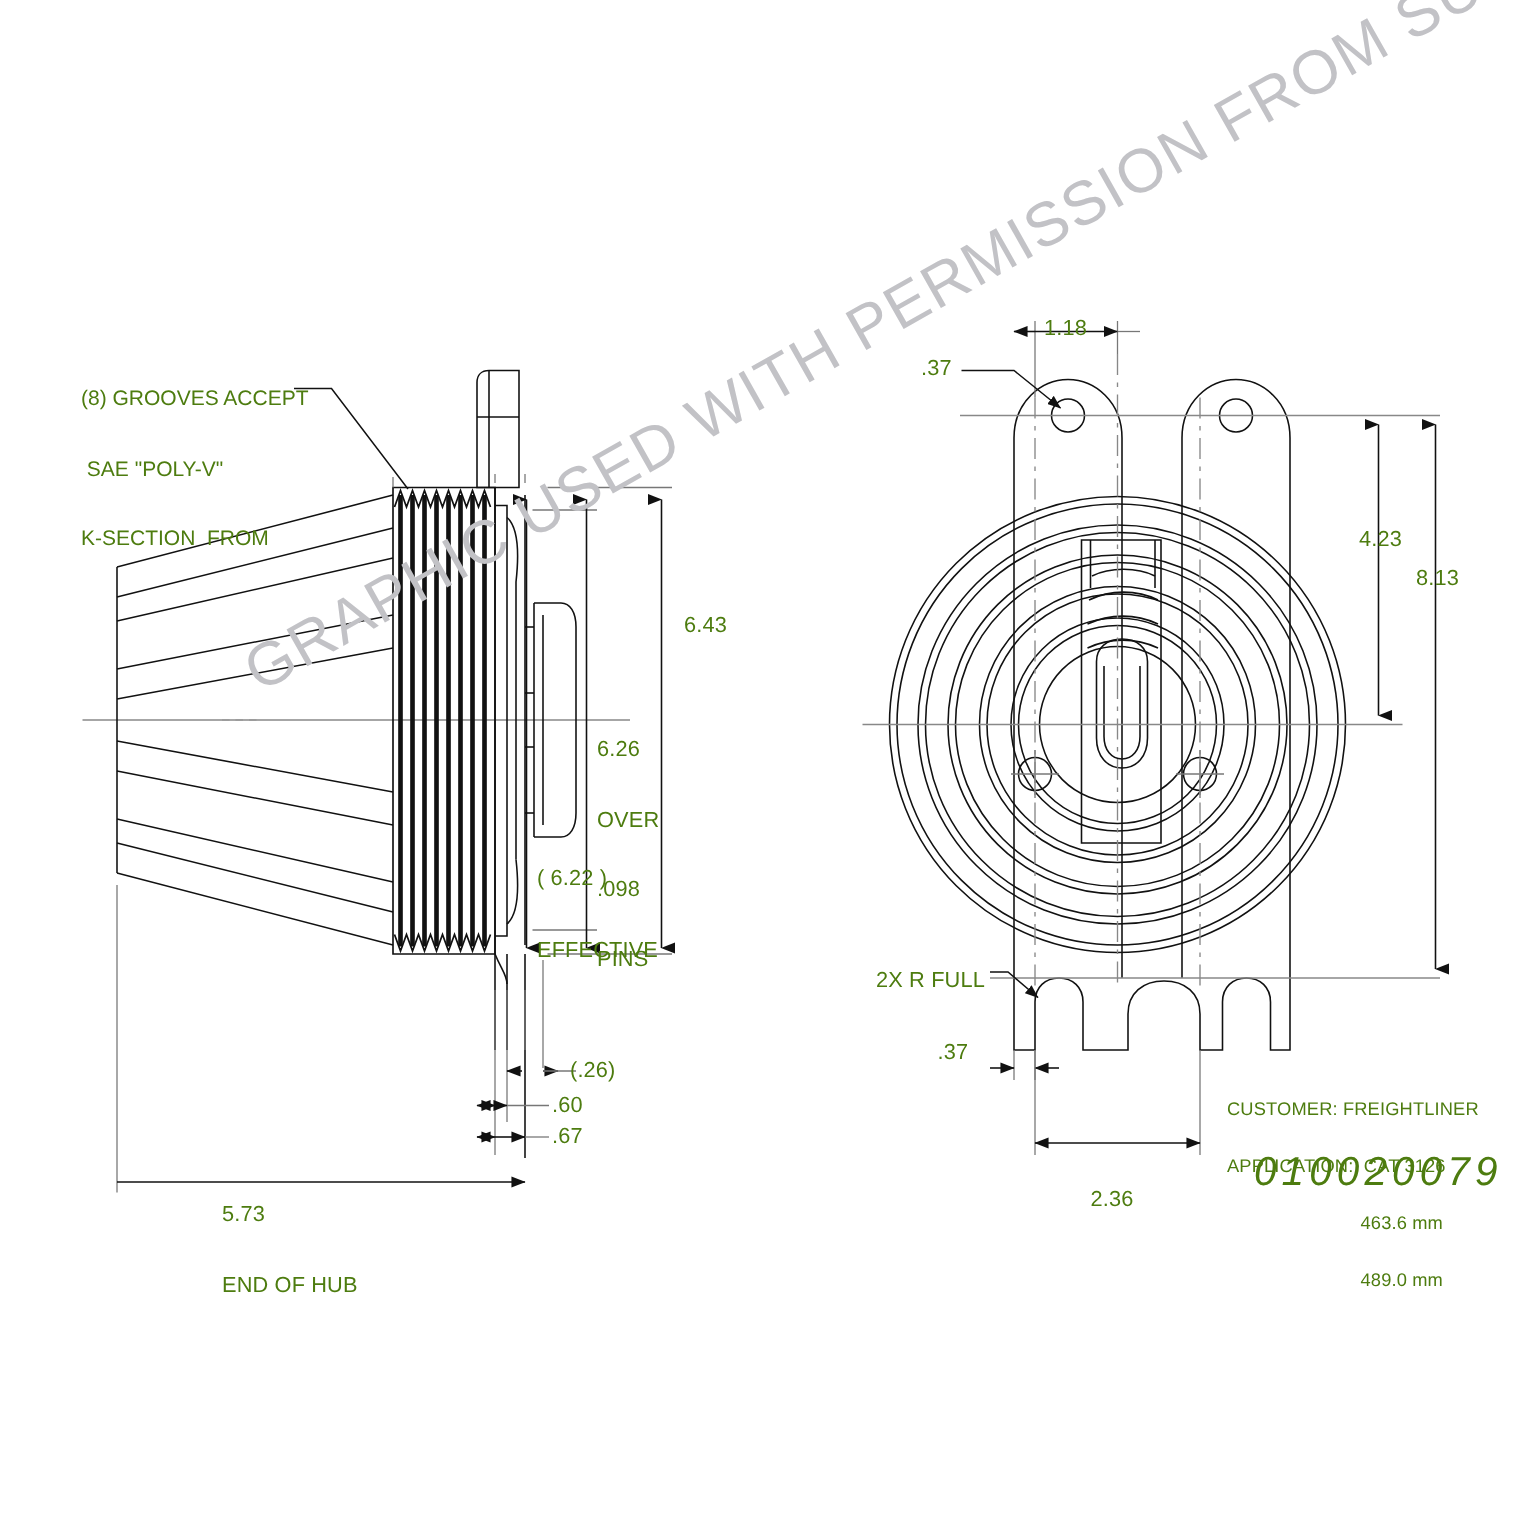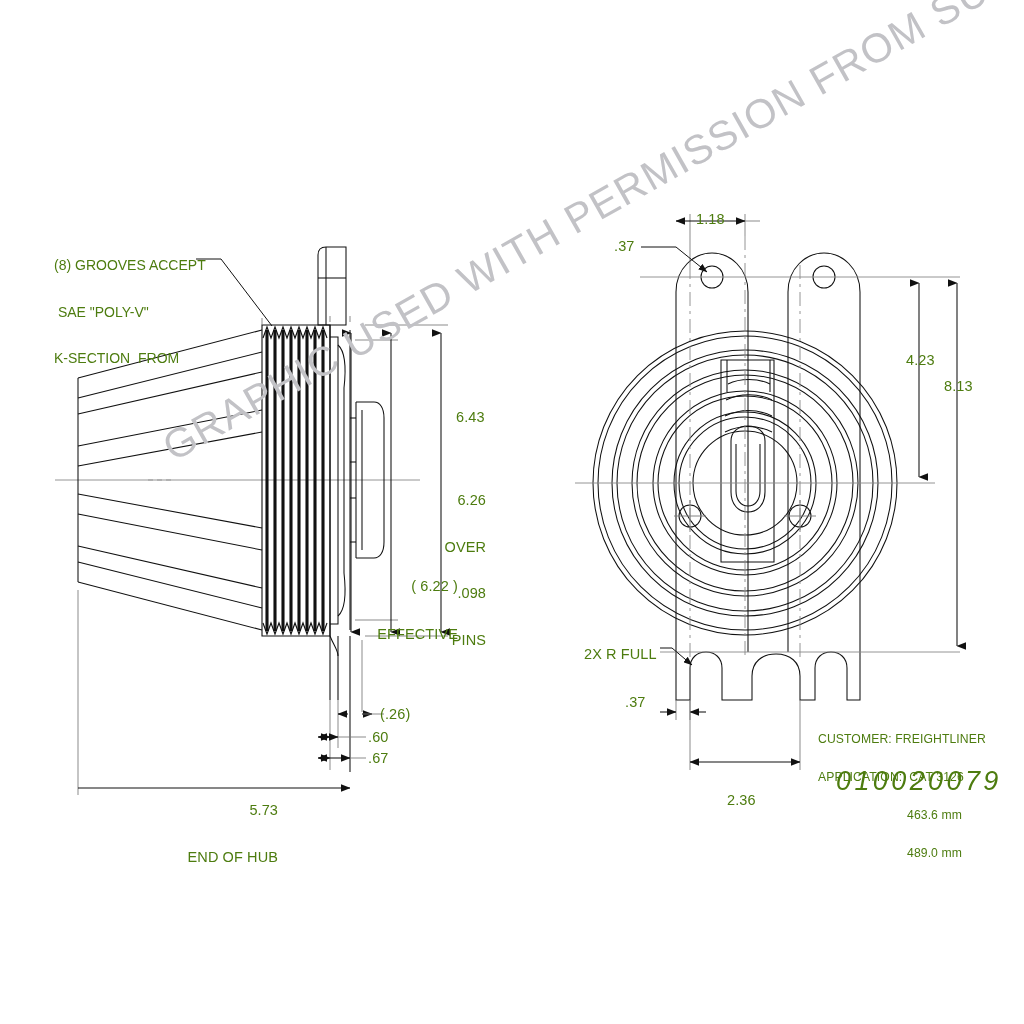--- a/index.html
+++ b/index.html
@@ -10,21 +10,21 @@
     color:#1a1a1a;
   }
   #sheet{position:absolute;left:0;top:0;width:1024px;height:1024px;}
   svg.layer{position:absolute;left:0;top:0;width:1024px;height:1024px;}
 
   .txt{position:absolute;white-space:pre;color:#4d7c0f;}
   .dim{font-size:14.5px;letter-spacing:.1px;}
   .note{font-size:14px;line-height:15.5px;}
   .tb{font-size:12.2px;line-height:12.6px;letter-spacing:.1px;}
   .pn{font-size:27px;letter-spacing:3.4px;font-style:italic;}
-  .ctr{text-align:right;}
+  .ctr{text-align:left;}
 
   #watermark{
     position:absolute;left:155px;top:430px;
     width:760px;
     transform:rotate(-29.5deg);
     transform-origin:0 0;
     font-size:41px;
     letter-spacing:1.2px;
     color:#c2c2c6;
     white-space:nowrap;

